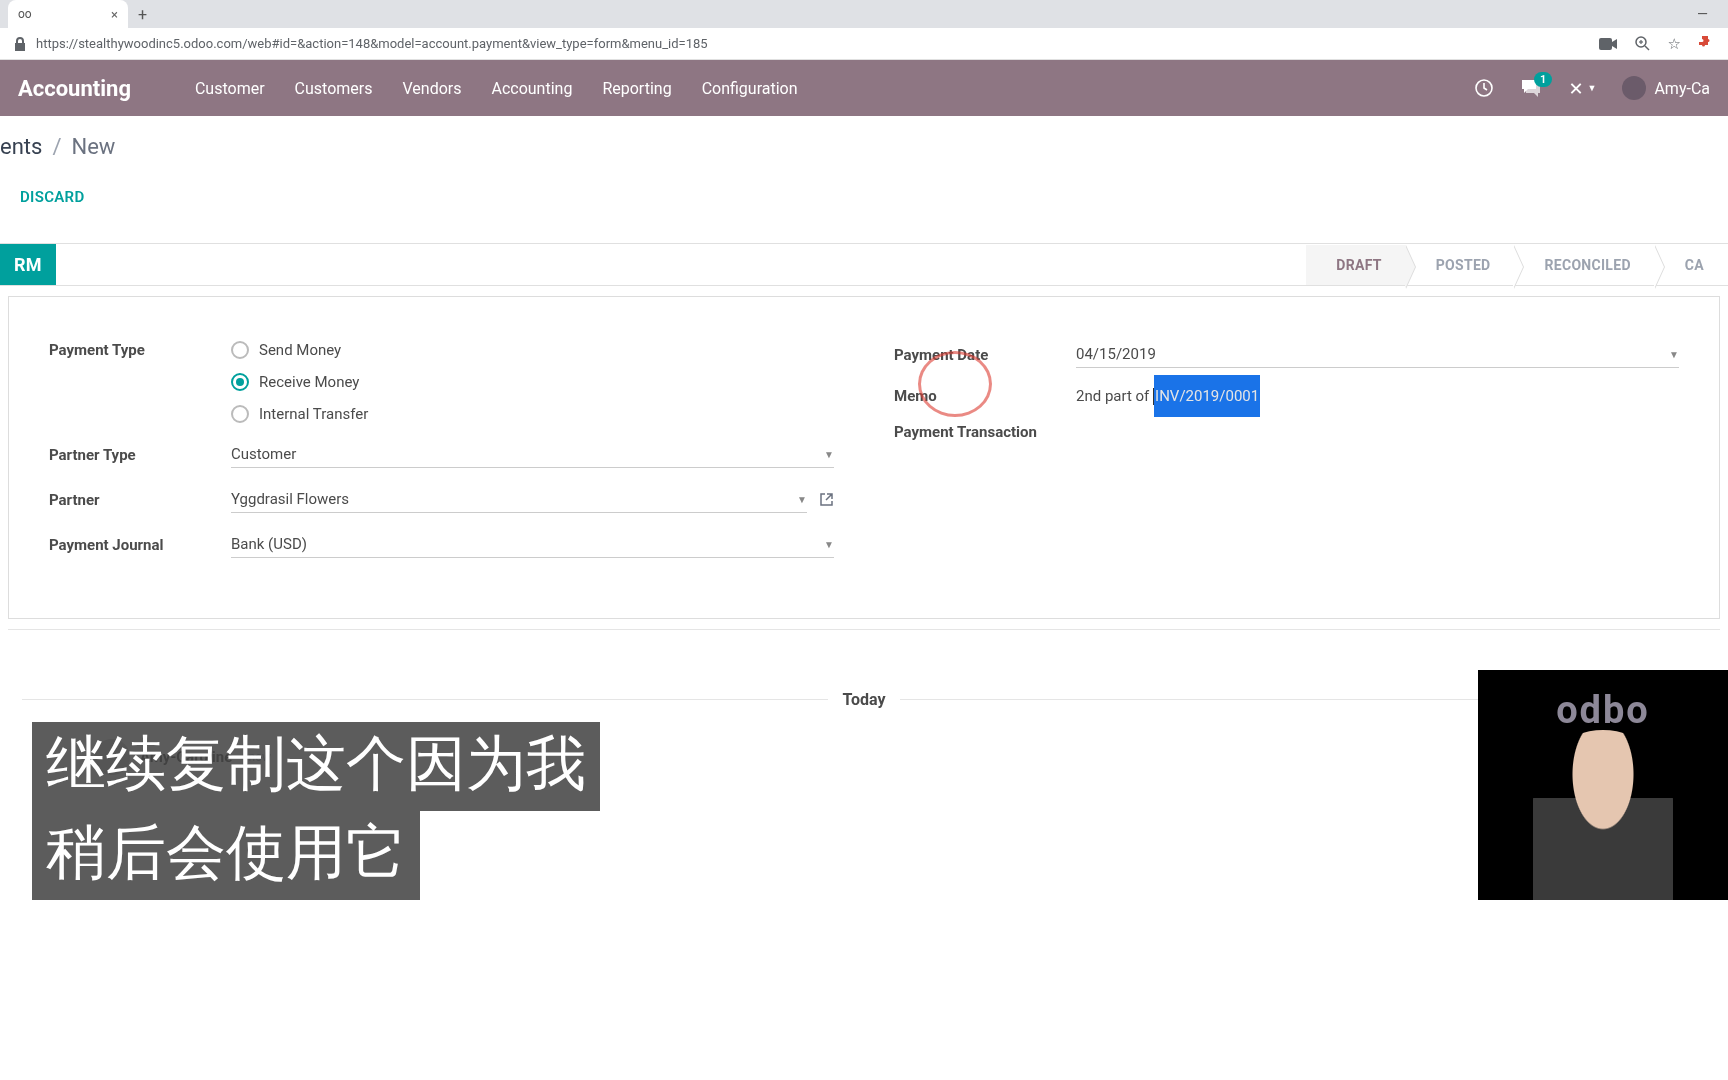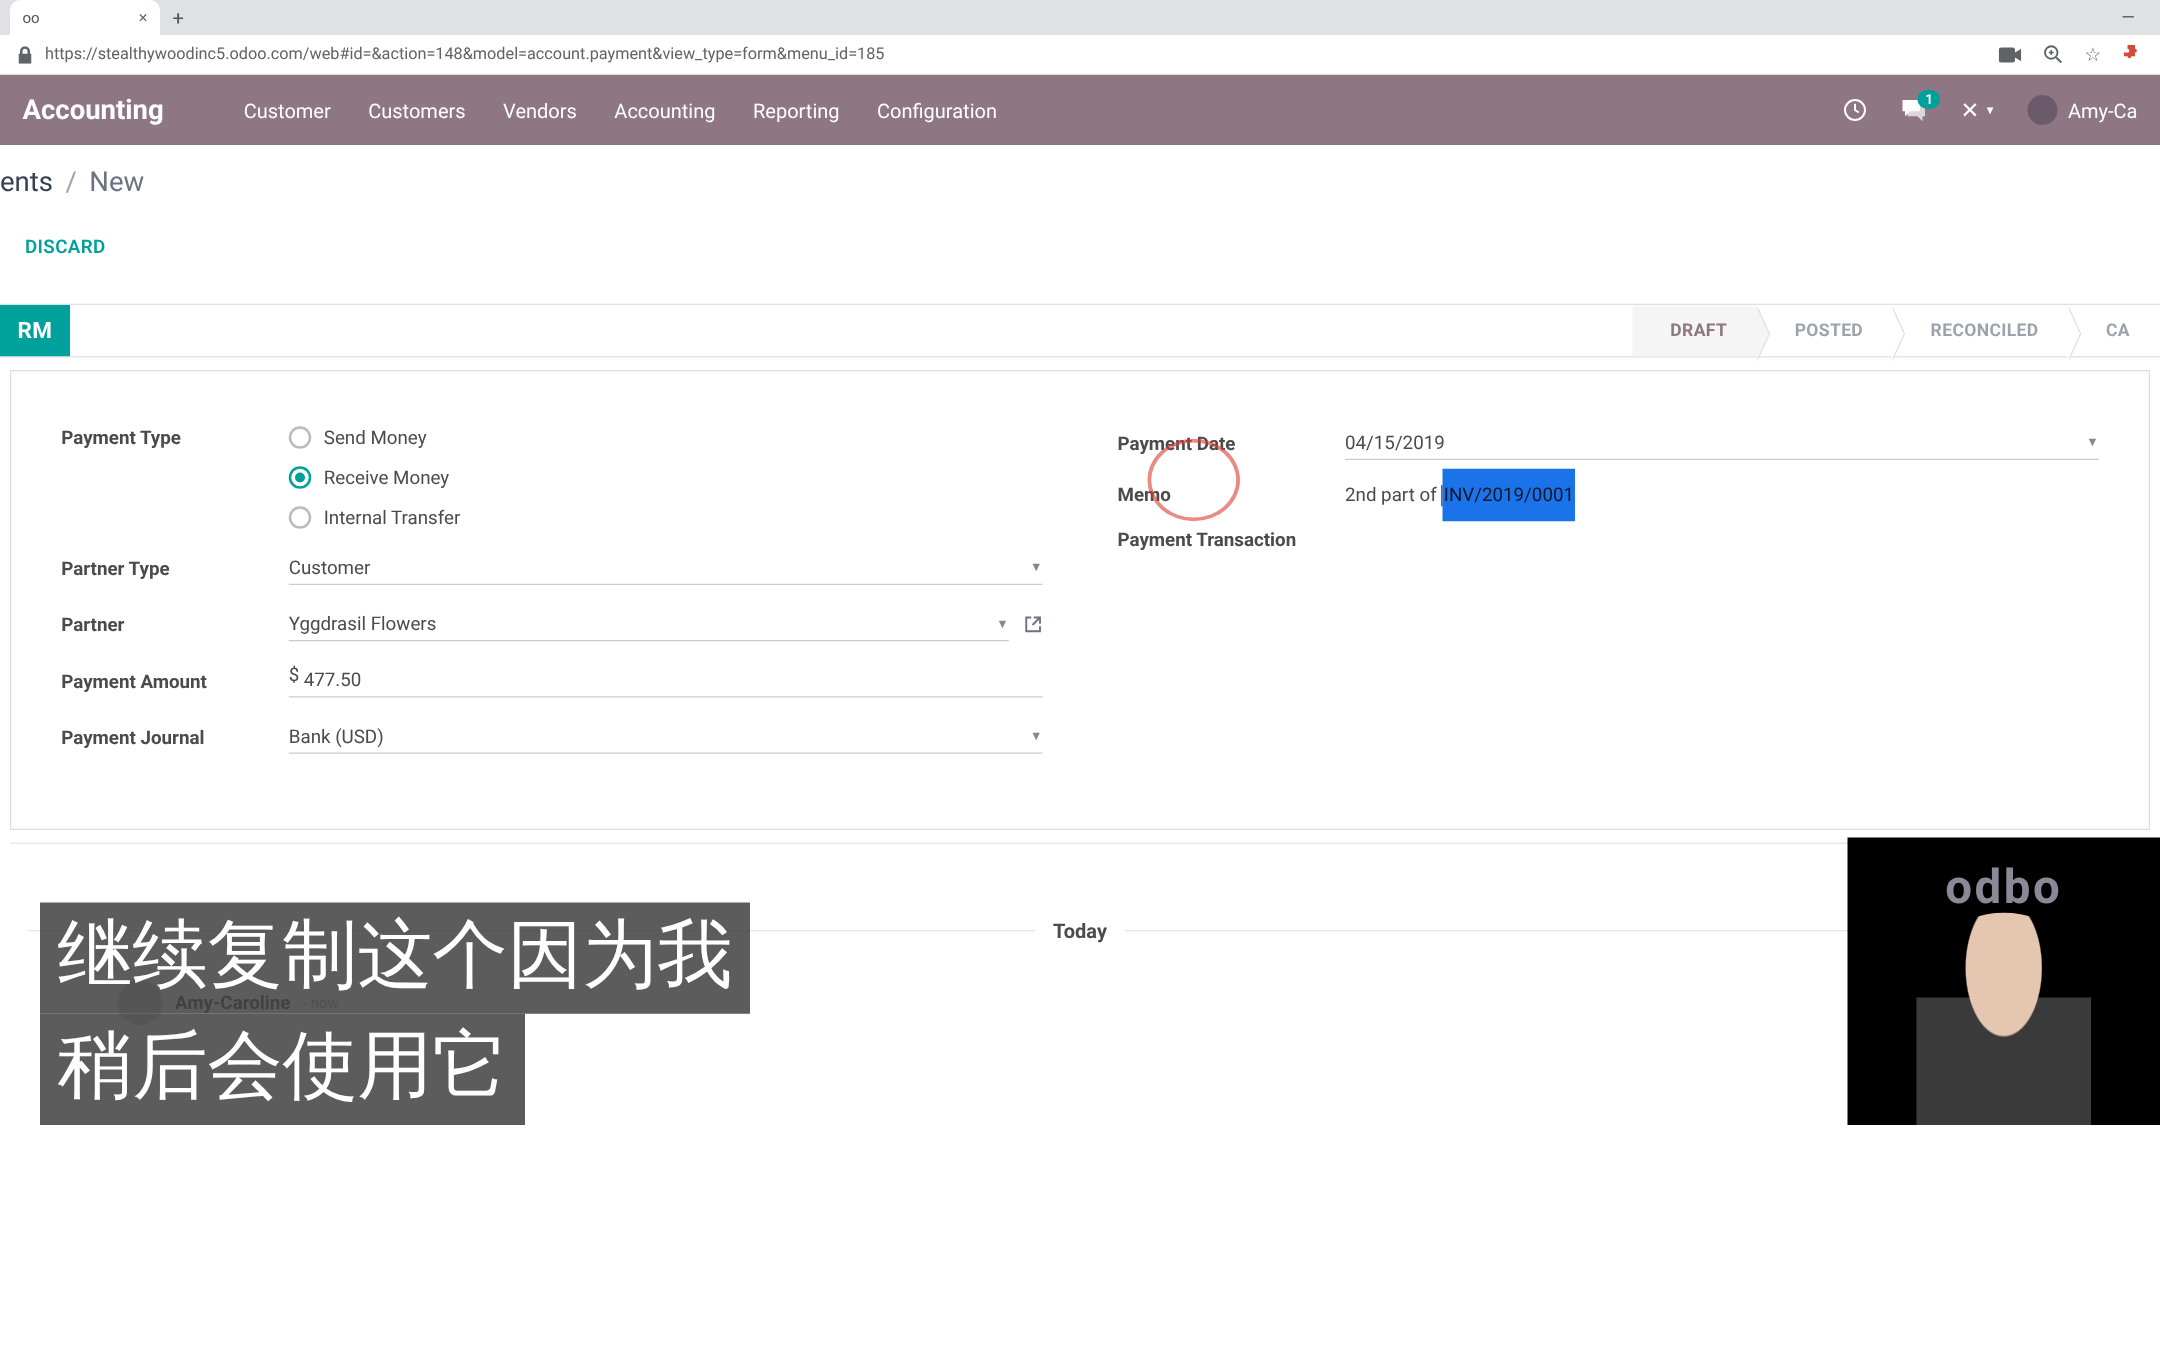--- a/index.html
+++ b/index.html
@@ -61,21 +61,21 @@
 .radio-dot { width: 8px; height: 8px; border-radius: 50%; background: #00a09d; }
 .input-line { border: none; border-bottom: 1px solid #ccc; width: 100%; font-size: 15px; padding: 4px 0; color: #4b4b4b; background: transparent; outline: none; }
 .input-line.sel { display:flex;align-items:center;justify-content:space-between;}
 .ext-link { color: #6b7280; margin-left: 12px; cursor:pointer; font-size:15px;}
 .dd-arrow { color:#888; font-size:10px; }
 .currency-prefix { position:absolute;font-size:15px;color:#4b4b4b;}
 .amt-wrap { position:relative; }
 .amt-input { padding-left:12px; }
 
 .memo-val { font-size: 15px; color:#4b4b4b; display:inline;text-align:right; }
-.memo-sel { background: #1a73e8; color: #0f172a; padding: 12px 1px; display:inline; font-size:15px;}
+.memo-sel { background: #1a73e8; color: #e5e5e5; padding: 12px 1px; display:inline; font-size:15px;}
 .cursor-caret { display:inline-block; width:1px; height:17px; background:#333; vertical-align:middle;}
 
 
 .ring { position: absolute; width: 74px; height: 66px; border: 3px solid rgba(220,60,50,.6); border-radius: 50%; top: 351px; left: 918px; pointer-events:none; }
 
 
 .chatter { border-top: 1px solid #e5e5e5; margin: 0 8px; padding: 20px 14px 0 14px; }
 .chatter-top { display: flex; align-items: center; gap: 24px; }
 .chatter-btn { font-size: 16px; color: #6b7280; cursor: pointer; }
 .att-icon { margin-left: auto; font-size:17px; color:#6b7280;}
@@ -238,27 +238,20 @@
           <span class="dd-arrow">▼</span>
         </div>
         <span class="ext-link">
           <svg width="15" height="15" viewBox="0 0 15 15">
               <path fill="none" stroke="#6b7280" stroke-width="1.5" d="M6 2H2v11h11V9M8 2h5v5M13 2L7 8"></path>
             </svg>
         </span>
       </div>
     </div>
     <div class="form-row">
-      <div class="form-label">Payment Amount</div>
-      <div class="form-field amt-wrap">
-        <span class="currency-prefix">$</span>
-        <input class="input-line amt-input" value="477.50" style="">
-      </div>
-    </div>
-    <div class="form-row">
       <div class="form-label">Payment Journal</div>
       <div class="form-field">
         <div class="input-line sel">
           <span>Bank (USD)</span>
           <span class="dd-arrow">▼</span>
         </div>
       </div>
     </div>
   </div>
 

